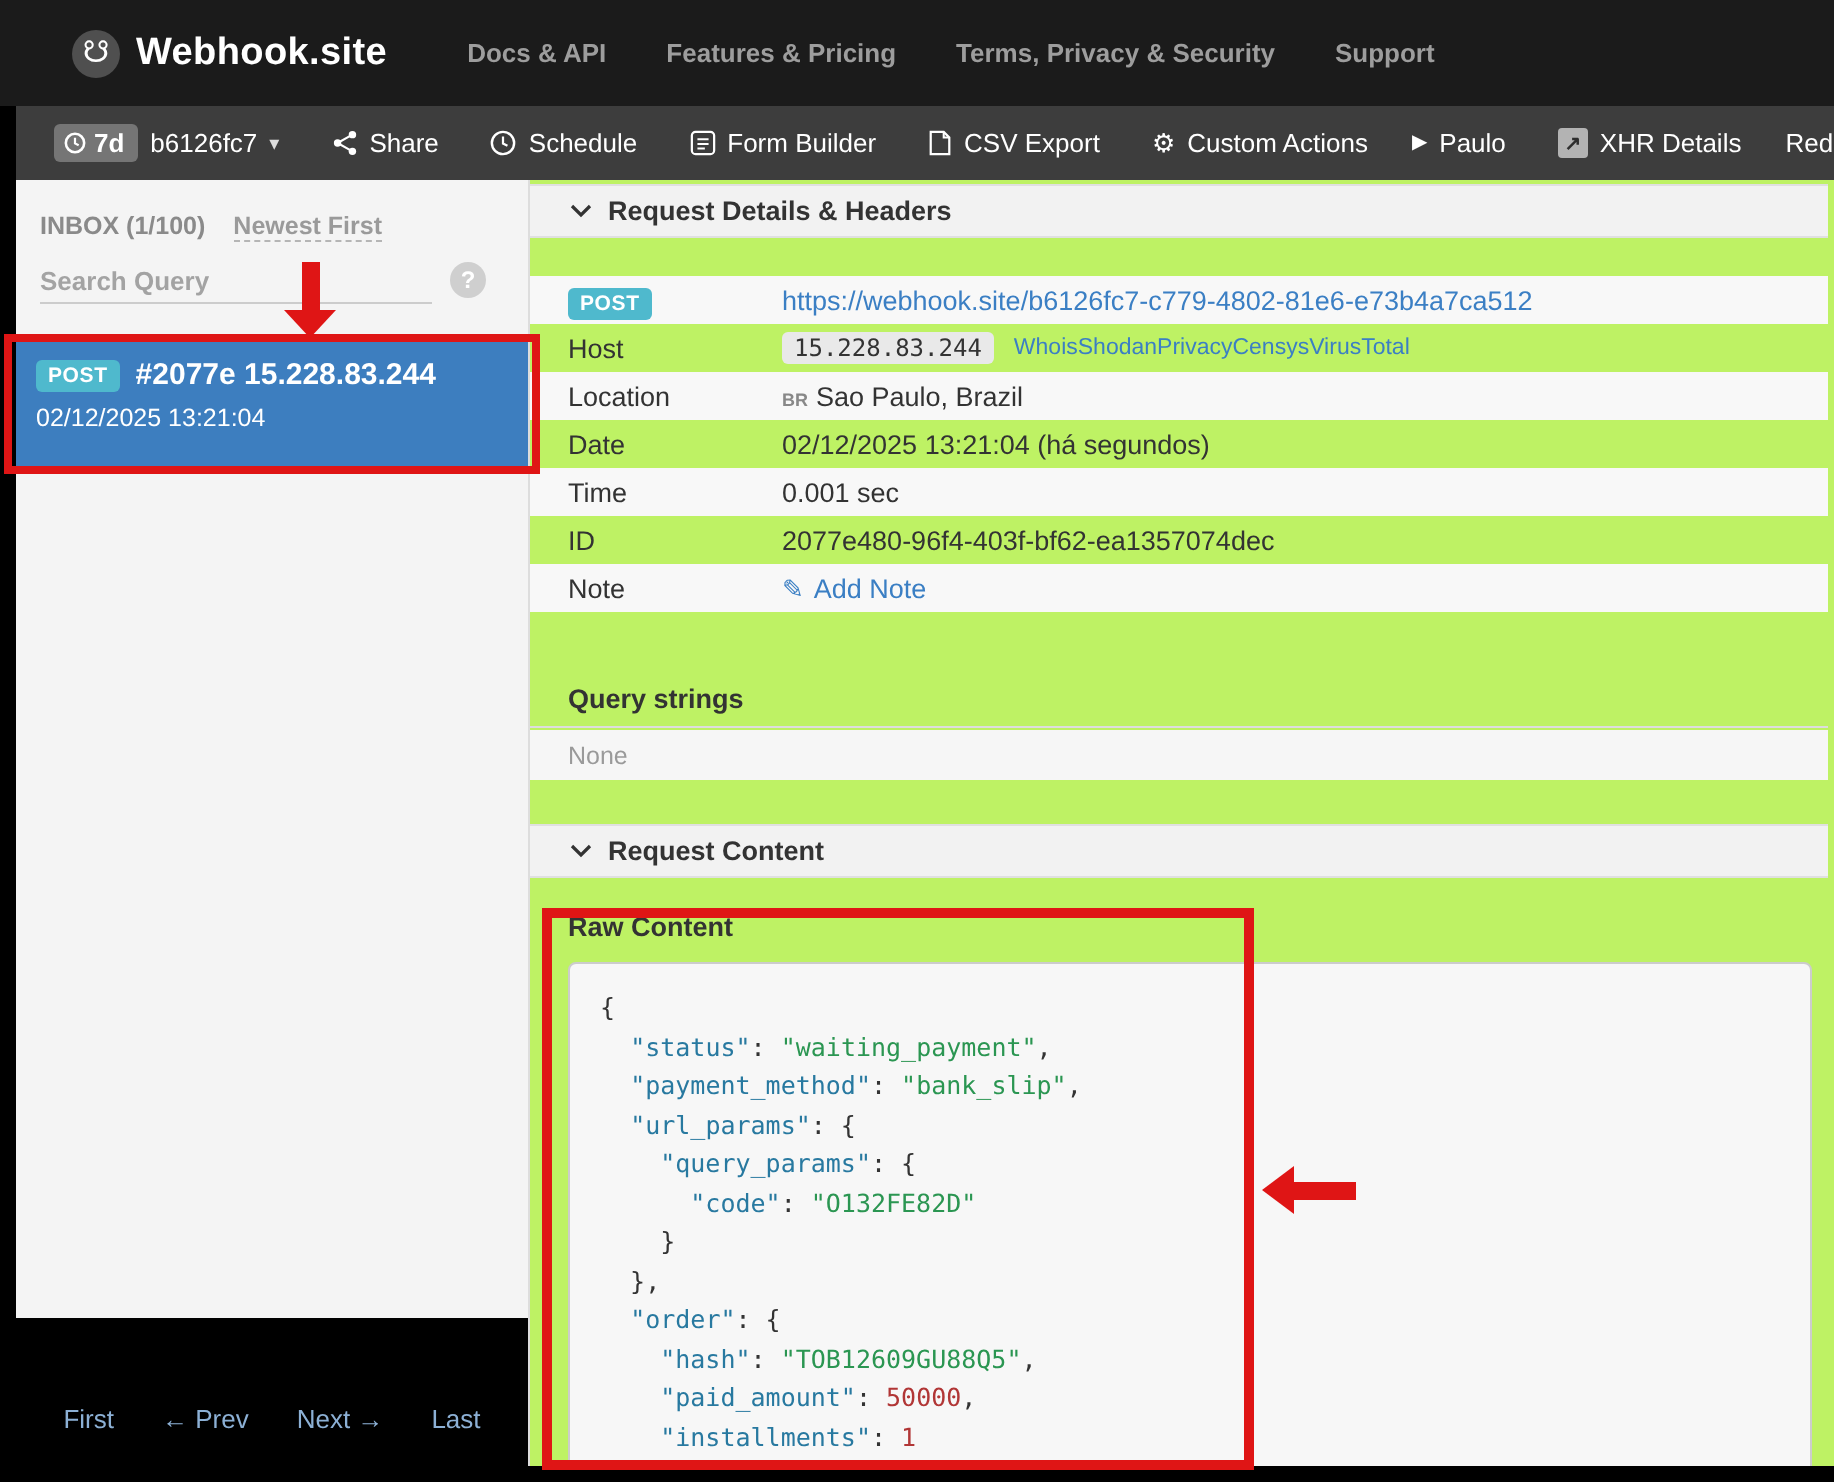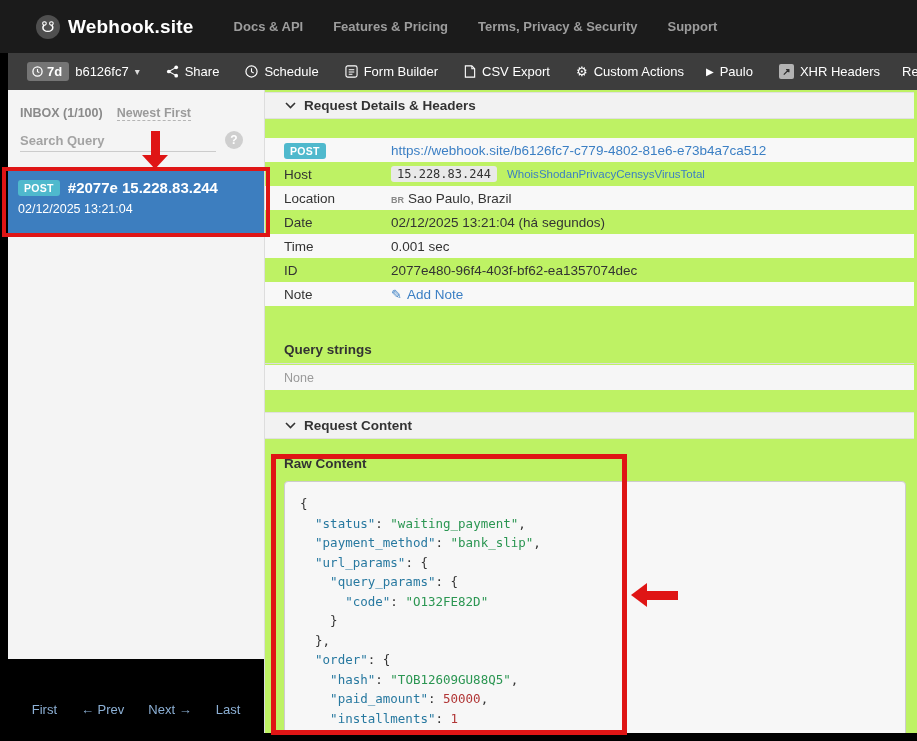--- a/index.html
+++ b/index.html
@@ -176,21 +176,21 @@
     <span class="glyph-icon">⚙</span>
     <span>Custom Actions</span>
   </div>
   <div class="tb-item">
     <span class="glyph-icon" style="font-size:10px;">▶</span>
     <span>Paulo</span>
   </div>
   <div class="tb-divider"></div>
   <div class="tb-item">
     <span class="xhr-box">↗</span>
-    <span>XHR Headers</span>
+    <span>XHR Details</span>
   </div>
   <div class="tb-item">
     <span>Redirect Now</span>
   </div>
   <div class="tb-divider"></div>
 </div>
 
 <div class="sidebar">
   <div class="sb-head">
     <span class="inbox-label">INBOX (1/100)</span>

